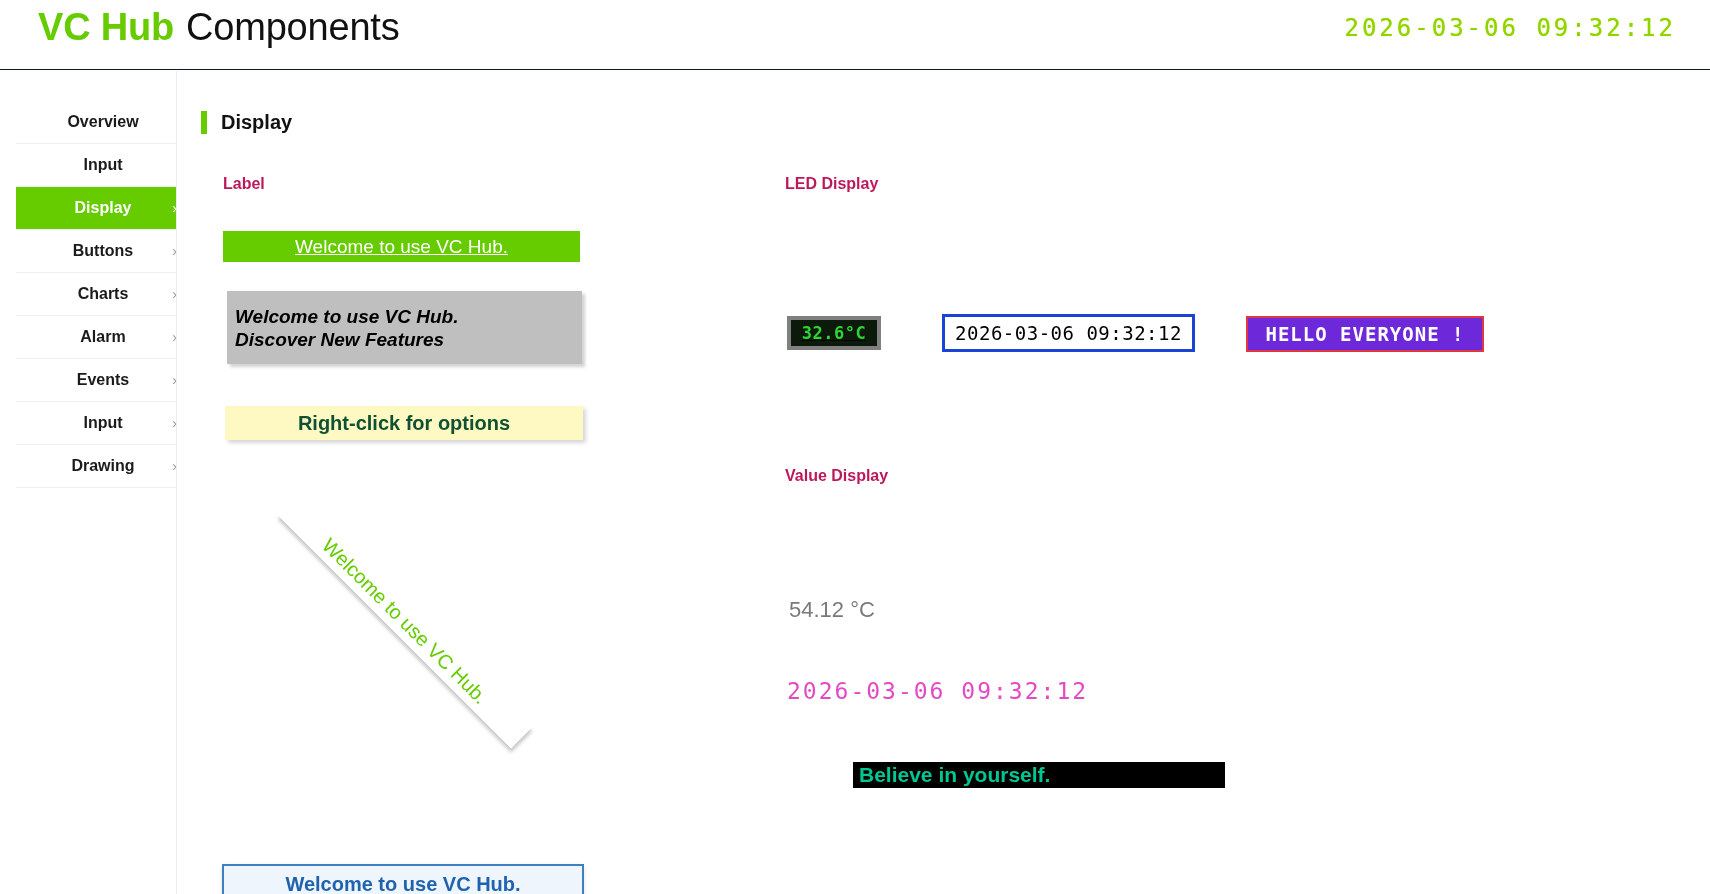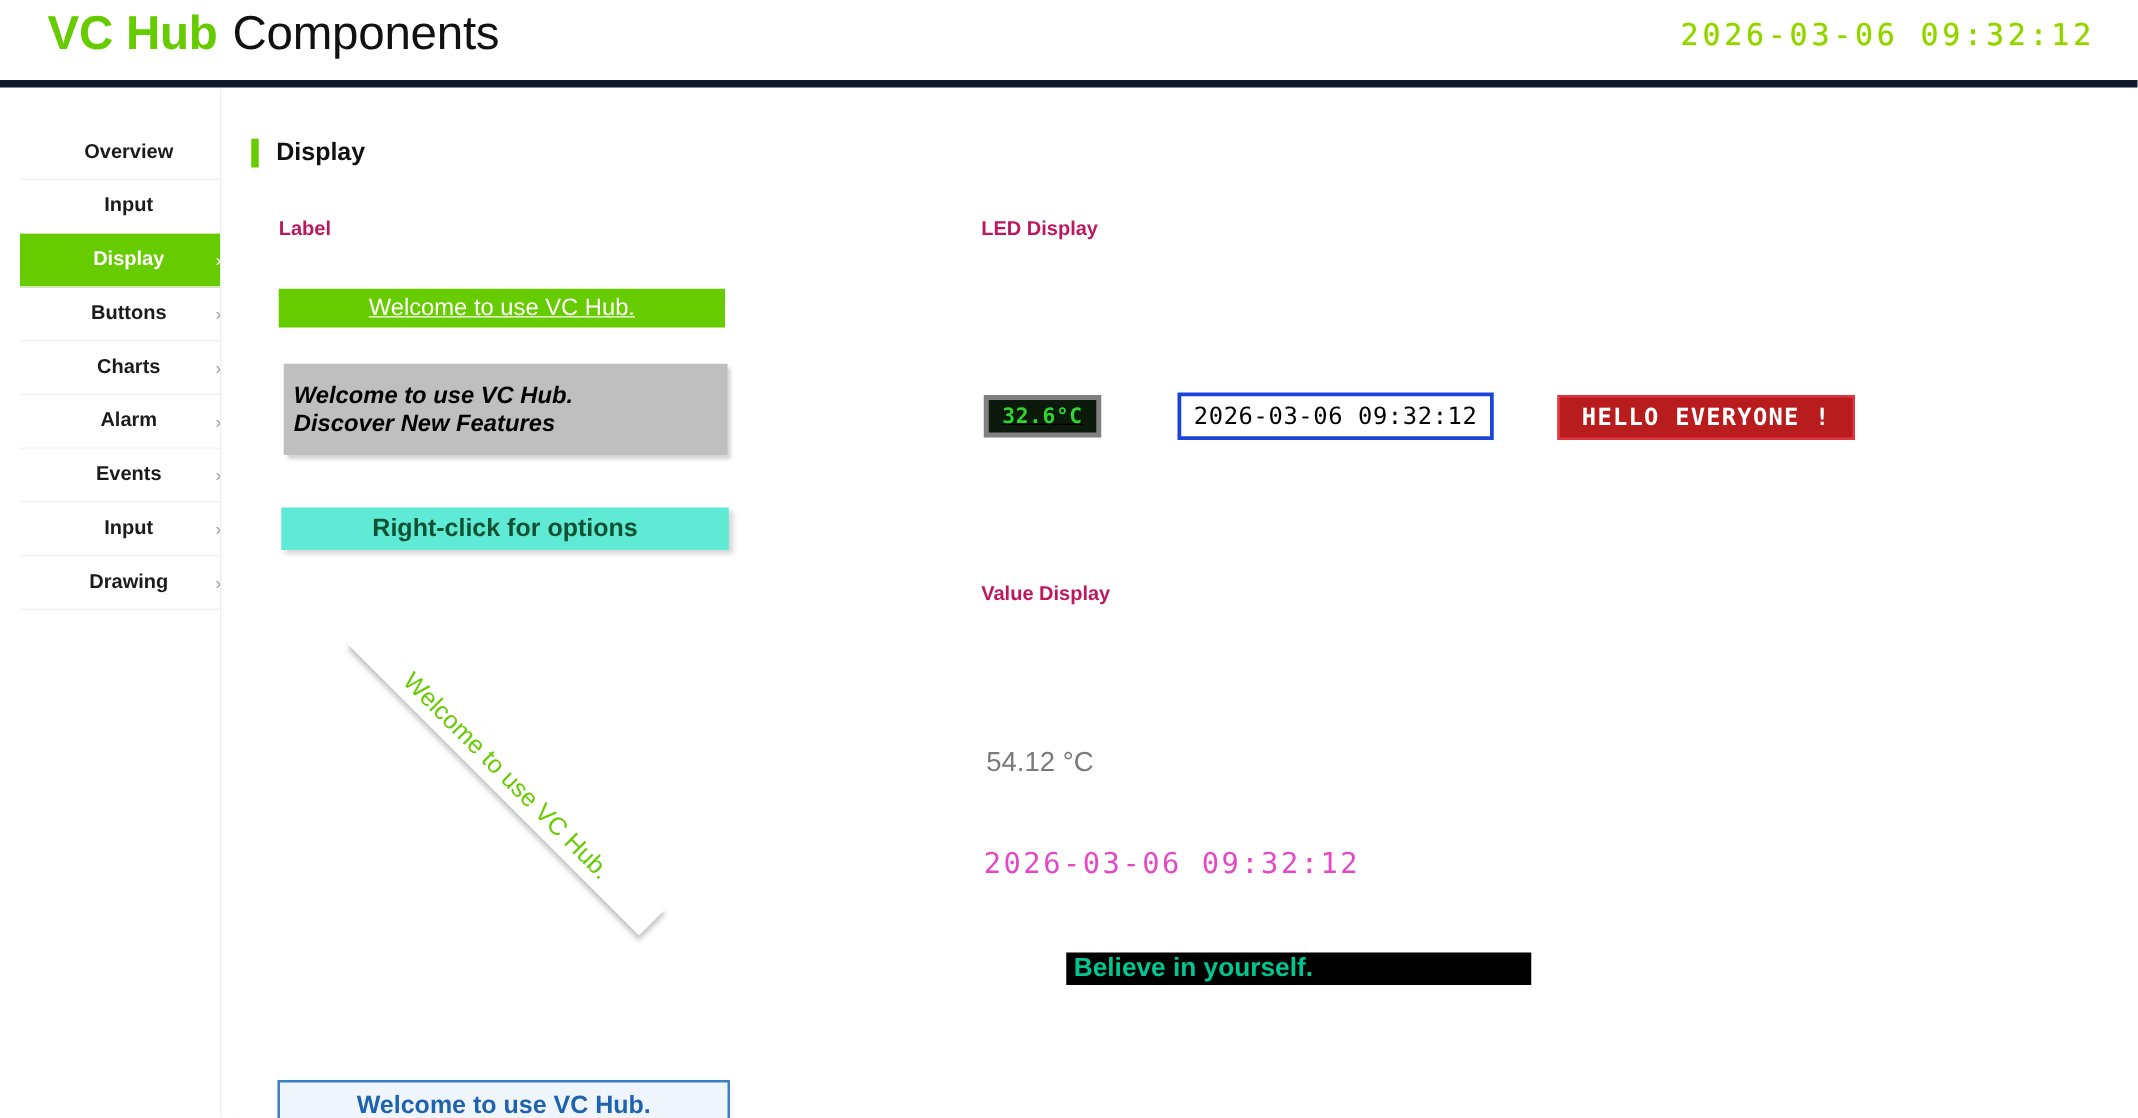--- a/index.html
+++ b/index.html
@@ -9,21 +9,21 @@
     background: #ffffff;
     font-family: "Liberation Sans", sans-serif;
     overflow: hidden;
   }
 
   
   .header {
     position: absolute; left: 0; top: 0;
     width: 1710px; height: 70px;
     background: #ffffff;
-    border-bottom: 6px solid #0f172a;
+    border-bottom: 1px solid #0f172a;
     padding-left: 40px;
   }
   .brand {
     position: absolute; left: 38px; top: 6px;
     font-size: 38px; font-weight: 700;
     letter-spacing: -0.2px;
     white-space: nowrap;
   }
   .brand-accent { color: #66cc00; font-weight: 700; }
   .brand-rest   { color: #111111; font-weight: 400; margin-left: 12px; }
@@ -99,21 +99,21 @@
     background: #bfbfbf;
     color: #000000;
     font-size: 19px; font-weight: 700; font-style: italic;
     line-height: 23px;
     padding: 14px 0 0 8px;
     box-shadow: 3px 3px 3px rgba(0,0,0,0.18);
   }
   .lbl-mint {
     position: absolute; left: 48px; top: 335px;
     width: 358px; height: 34px;
-    background: #5eead4;
+    background: #fef9c3;
     color: #0f5132;
     font-size: 20px; font-weight: 700;
     display: flex; align-items: center; justify-content: center;
     box-shadow: 3px 3px 4px rgba(0,0,0,0.16);
   }
   .lbl-rot-wrap {
     position: absolute; left: 48px; top: 400px;
     width: 360px; height: 300px;
   }
   .lbl-rot {
@@ -161,21 +161,21 @@
     background: #ffffff;
     border: 3px solid #1a44d6;
     color: #000000;
     font-family: "DejaVu Sans Mono", monospace;
     font-size: 19px; letter-spacing: 0.5px;
     display: flex; align-items: center; justify-content: center;
   }
   .led-text {
     position: absolute; left: 1069px; top: 245px;
     width: 238px; height: 36px;
-    background: #b91c1c;
+    background: #6d28d9;
     border: 2px solid #e03640;
     color: #ffffff;
     font-family: "DejaVu Sans Mono", monospace;
     font-size: 19px; font-weight: 700; letter-spacing: 1px;
     display: flex; align-items: center; justify-content: center;
   }
 
   
   .val-plain {
     position: absolute; left: 612px; top: 526px;

